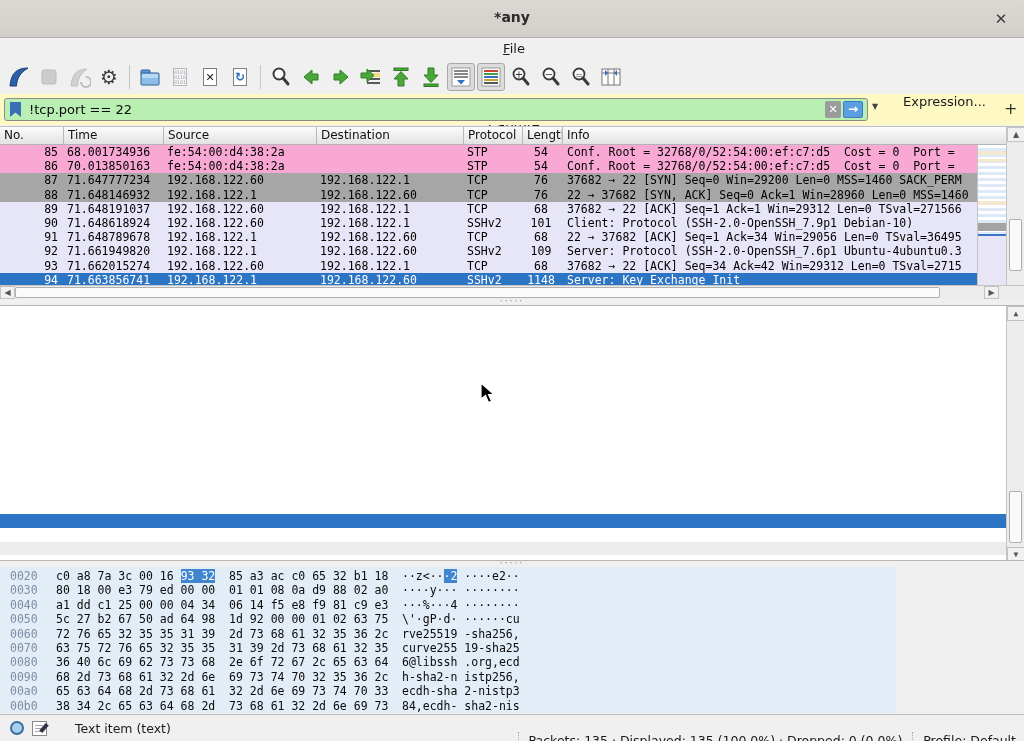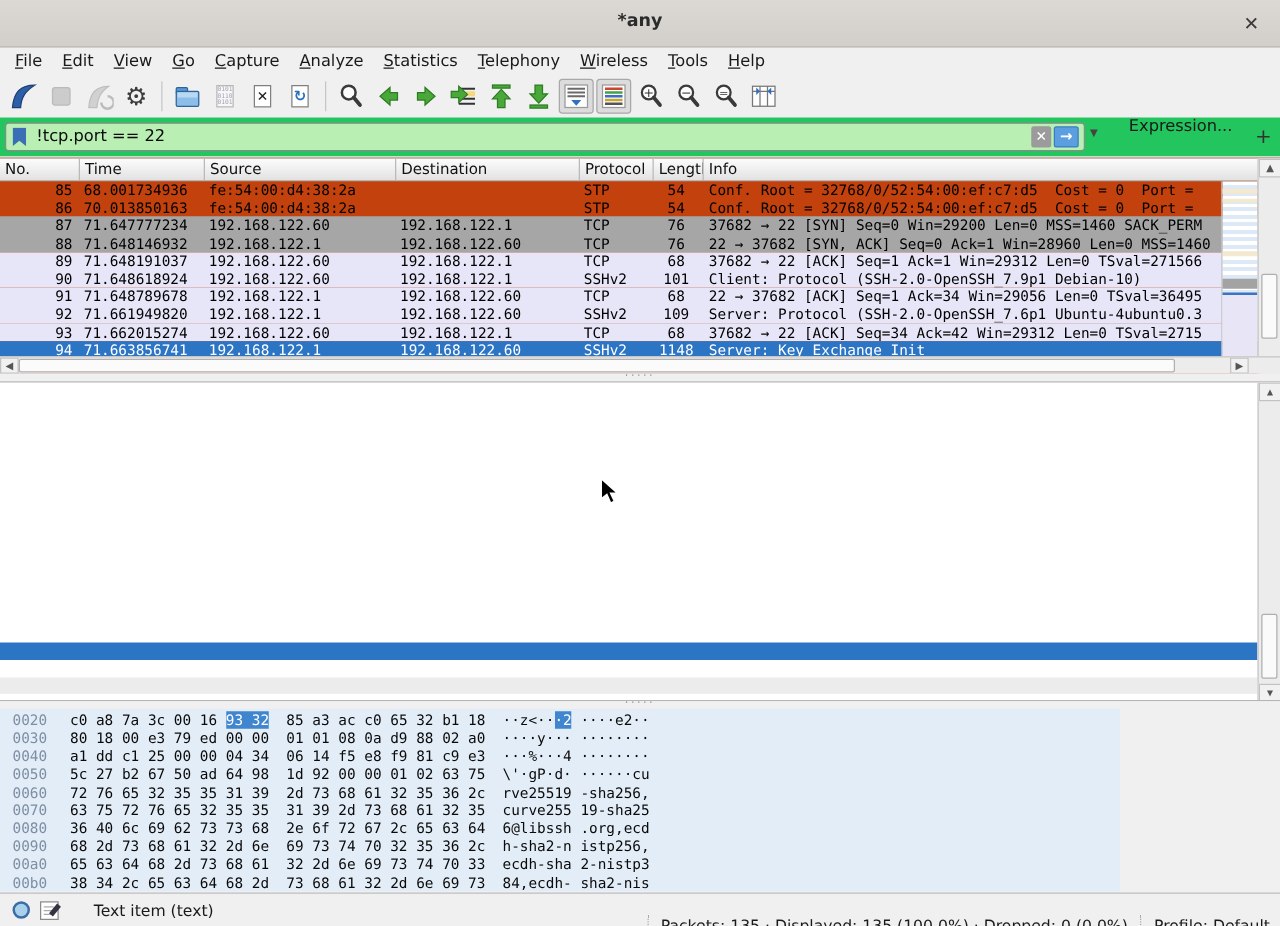--- a/index.html
+++ b/index.html
@@ -9,56 +9,56 @@
   
   #titlebar { position:absolute; left:0; top:0; width:1024px; height:38px;
     background:linear-gradient(#dcd8d4,#d2cec9); border-bottom:1px solid #b3afab; }
   #title { position:absolute; left:0; right:0; top:9px; text-align:center; font-size:14px;
     font-weight:bold; color:#2b2b2b; }
   #closebtn { position:absolute; right:12px; top:8px; width:22px; height:22px; text-align:center;
     line-height:22px; font-size:15px; font-weight:bold; color:#3a3a3a; cursor:default; }
 
   
   #menubar { position:absolute; left:0; top:39px; width:1024px; height:21px; background:#f0f0f0;
-    display:flex; align-items:center; padding-left:4px; }
+    display:flex; align-items:center; padding-left:4px;flex-direction:column; }
   .mitem { display:inline-block; padding:2px 8px; font-size:13px; color:#1a1a1a; }
   .mitem::first-letter { text-decoration:underline; }
 
   
   #toolbar { position:absolute; left:0; top:60px; width:1024px; height:34px; background:#f0f0f0;
     display:flex; align-items:center; padding-left:4px; }
   .tbtn { width:28px; height:28px; display:flex; align-items:center; justify-content:center;
     margin:0 1px; border-radius:3px; }
   .tbtn.pressed { background:#dcdcdc; border:1px solid #a8a8a8; }
   .tbtn.dis { opacity:.5; filter:grayscale(70%); }
   .tsep { width:1px; height:24px; background:#c6c6c6; margin:0 5px; }
   .doc { width:14px; height:18px; background:#fff; border:1px solid #7f7f7f; position:relative;
     display:flex; align-items:center; justify-content:center; }
   .doc .bin { font-size:5px; line-height:5px; color:#3355bb; font-family:"DejaVu Sans Mono",monospace; }
   .doc .dx { font-size:11px; font-weight:bold; color:#1a1a1a; }
   .doc .rel { font-size:12px; font-weight:bold; color:#2a6fc0; }
   .gearglyph { font-size:20px; color:#3c3c3c; line-height:20px; }
 
   
-  #filterbar { position:absolute; left:0; top:94px; width:1024px; height:31px; background:#22c55e; }
+  #filterbar { position:absolute; left:0; top:94px; width:1024px; height:31px; background:#fef9c3; }
   #filterbox { position:absolute; left:4px; top:4px; width:864px; height:23px; background:#b9efb2;
     border:1px solid #8a8a8a; border-radius:3px; display:flex; align-items:center; }
   #fbookmark { width:11px; height:15px; margin-left:5px; background:#3b6fb5;
     clip-path:polygon(0 0,100% 0,100% 100%,50% 70%,0 100%); }
   #ftext { flex:1; margin-left:8px; font-size:13px; color:#0a0a0a; white-space:pre; overflow:hidden; }
   #fclear { width:16px; height:17px; background:#9b9b9b; border-radius:2px; color:#fff; font-size:11px;
     font-weight:bold; text-align:center; line-height:17px; margin-right:2px; }
   #fapply { width:20px; height:17px; background:#5b9fe0; border:1px solid #3a7cc0; border-radius:2px;
     color:#fff; font-size:12px; font-weight:bold; text-align:center; line-height:15px; margin-right:4px; }
   #fcaret { position:absolute; left:872px; top:8px; font-size:8px; color:#444; }
   #fexpr { position:absolute; left:903px; top:0; font-size:13px; color:#1a1a1a; }
   #fadd { position:absolute; left:1004px; top:5px; font-size:16px; color:#333; }
 
   
-  #plist { position:absolute; left:0; top:126px; width:1024px; height:173px; background:#c2410c;
+  #plist { position:absolute; left:0; top:126px; width:1024px; height:173px; background:#f9a8d4;
     border-top:1px solid #c0c0c0; }
   #phead { display:flex; height:18px; font-size:12px; color:#111;
     background:linear-gradient(#fcfcfc,#e2e2e2); border-bottom:1px solid #b5b5b5; }
   .hc { border-right:1px solid #b9b9b9; padding:1px 0 0 4px; overflow:hidden; white-space:nowrap; }
   .rows { position:relative; height:142px; overflow:hidden; font-family:"DejaVu Sans Mono",monospace;
     font-size:11.5px; }
   .prow { display:flex; height:14.2px; line-height:14.2px; white-space:pre; }
   .prow.gray { background:#a6a6a6; }
   .prow.lav  { background:#e7e6f8; }
   .prow.sel  { background:#2c74c4; color:#fff; }

